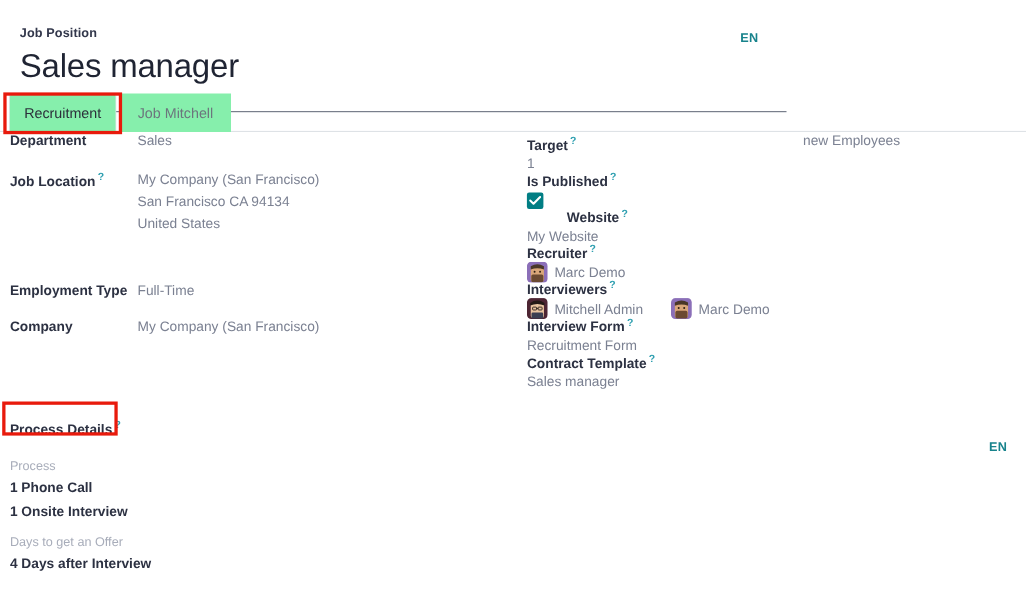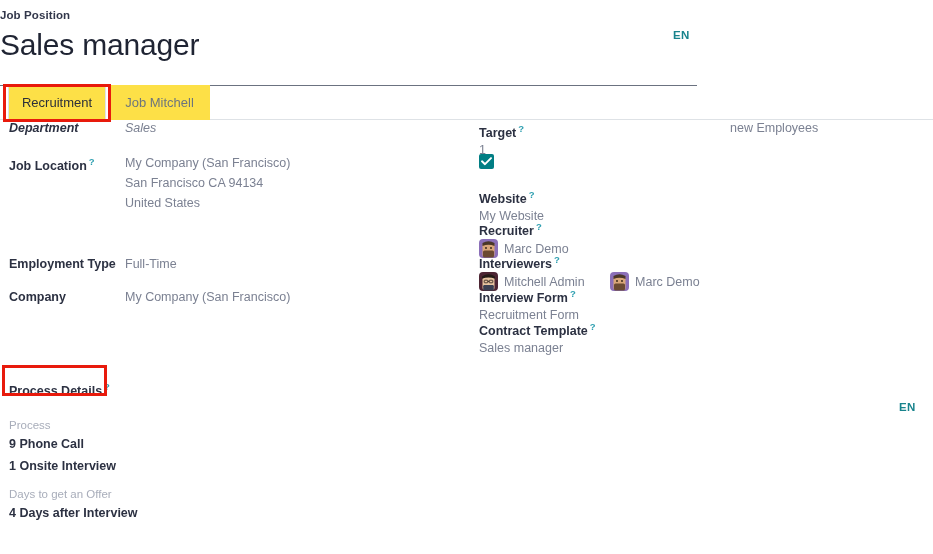--- a/index.html
+++ b/index.html
@@ -16,23 +16,23 @@
   .page {
     position: relative;
     width: 933px;
     height: 554px;
     background: #ffffff;
   }
 
   
   .header {
     position: absolute;
-    left: 0; top: 0;
+    left: 0; top: 16px;
     width: 850px;
-    padding: 8px 0 0 0;
+    padding: 8px 0 0 18px;
   }
   .breadcrumb {
     font-size: 11.5px;
     font-weight: 700;
     color: #32374b;
     letter-spacing: 0.1px;
     line-height: 15px;
   }
   .title-row {
     position: relative;
@@ -85,21 +85,21 @@
   }
   .tab {
     position: absolute;
     top: 0;
     height: 35px;
     display: flex;
     align-items: center;
     justify-content: center;
     font-size: 13px;
     color: #6c757d;
-    background: #fde047;
+    background: #86efac;
     cursor: pointer;
   }
   .tab.active {
     color: #2b2f3a;
     border: 1px solid #dee2e6;
     border-bottom: 1px solid #ffffff;
     border-radius: 3px 3px 0 0;
     z-index: 3;
   }
   .tab.inactive {
@@ -167,31 +167,31 @@
   .fvalue {
     font-size: 12.5px;
     color: #7b8192;
     line-height: 17px;
   }
   .fvalue .line { display: block; line-height: 20px; }
 
   
   .col-left .field { padding-left: 9px; }
   .col-left .flabel { width: 116px; }
-  #f-department      { top: 0px; font-style: italic; }
+  #f-department      { top: 0px; }
   #f-joblocation     { top: 33px; }
   #f-employmenttype  { top: 136px; }
   #f-company         { top: 169px; }
 
   
   .col-right .field { padding-left: 9px; }
   .col-right .flabel { width: 128px; }
   #f-target          { top: 0px; }
   #f-ispublished     { top: 33px; }
-  #f-website         { top: 66px; }
+  #f-website         { top: 66px; text-align: center; }
   #f-recruiter       { top: 98px; }
   #f-interviewers    { top: 131px; }
   #f-interviewform   { top: 165px; }
   #f-contracttpl     { top: 198px; }
 
   .col-right .field { position: absolute; left: 0; width: 463px; flex-direction: column; }
   .col-left  .field { position: absolute; left: 0; width: 470px; }
 
   
   .target-suffix {
@@ -345,20 +345,23 @@
 
       <div class="field" id="f-target">
         <div class="flabel">
           <span>Target</span><span class="q">?</span>
         </div>
         <div class="fvalue">1</div>
         <div class="target-suffix">new Employees</div>
       </div>
 
       <div class="field" id="f-ispublished">
+        <div class="flabel">
+          <span>Is Published</span><span class="q">?</span>
+        </div>
         <div class="fvalue">
           <span class="checkbox">
             <svg width="11" height="9" viewBox="0 0 11 9">
                 <path d="M1 4.3 L4 7.2 L10 1.1" stroke="#ffffff" stroke-width="1.9" fill="none" stroke-linecap="round" stroke-linejoin="round"></path>
               </svg>
           </span>
         </div>
       </div>
 
       <div class="field" id="f-website">
@@ -443,21 +446,21 @@
 
   <div class="process">
     <div class="process-title">
       <span>Process Details</span><span class="q">?</span>
     </div>
     <div class="process-body">
 
 
       <div class="p-group">
         <div class="p-caption">Process</div>
-        <div class="p-item">9 Phone Call</div>
+        <div class="p-item">1 Phone Call</div>
         <div class="p-item">1 Onsite Interview</div>
       </div>
 
       <div class="p-group">
         <div class="p-caption">Days to get an Offer</div>
         <div class="p-item">4 Days after Interview</div>
       </div>
 
     </div>
   </div>

